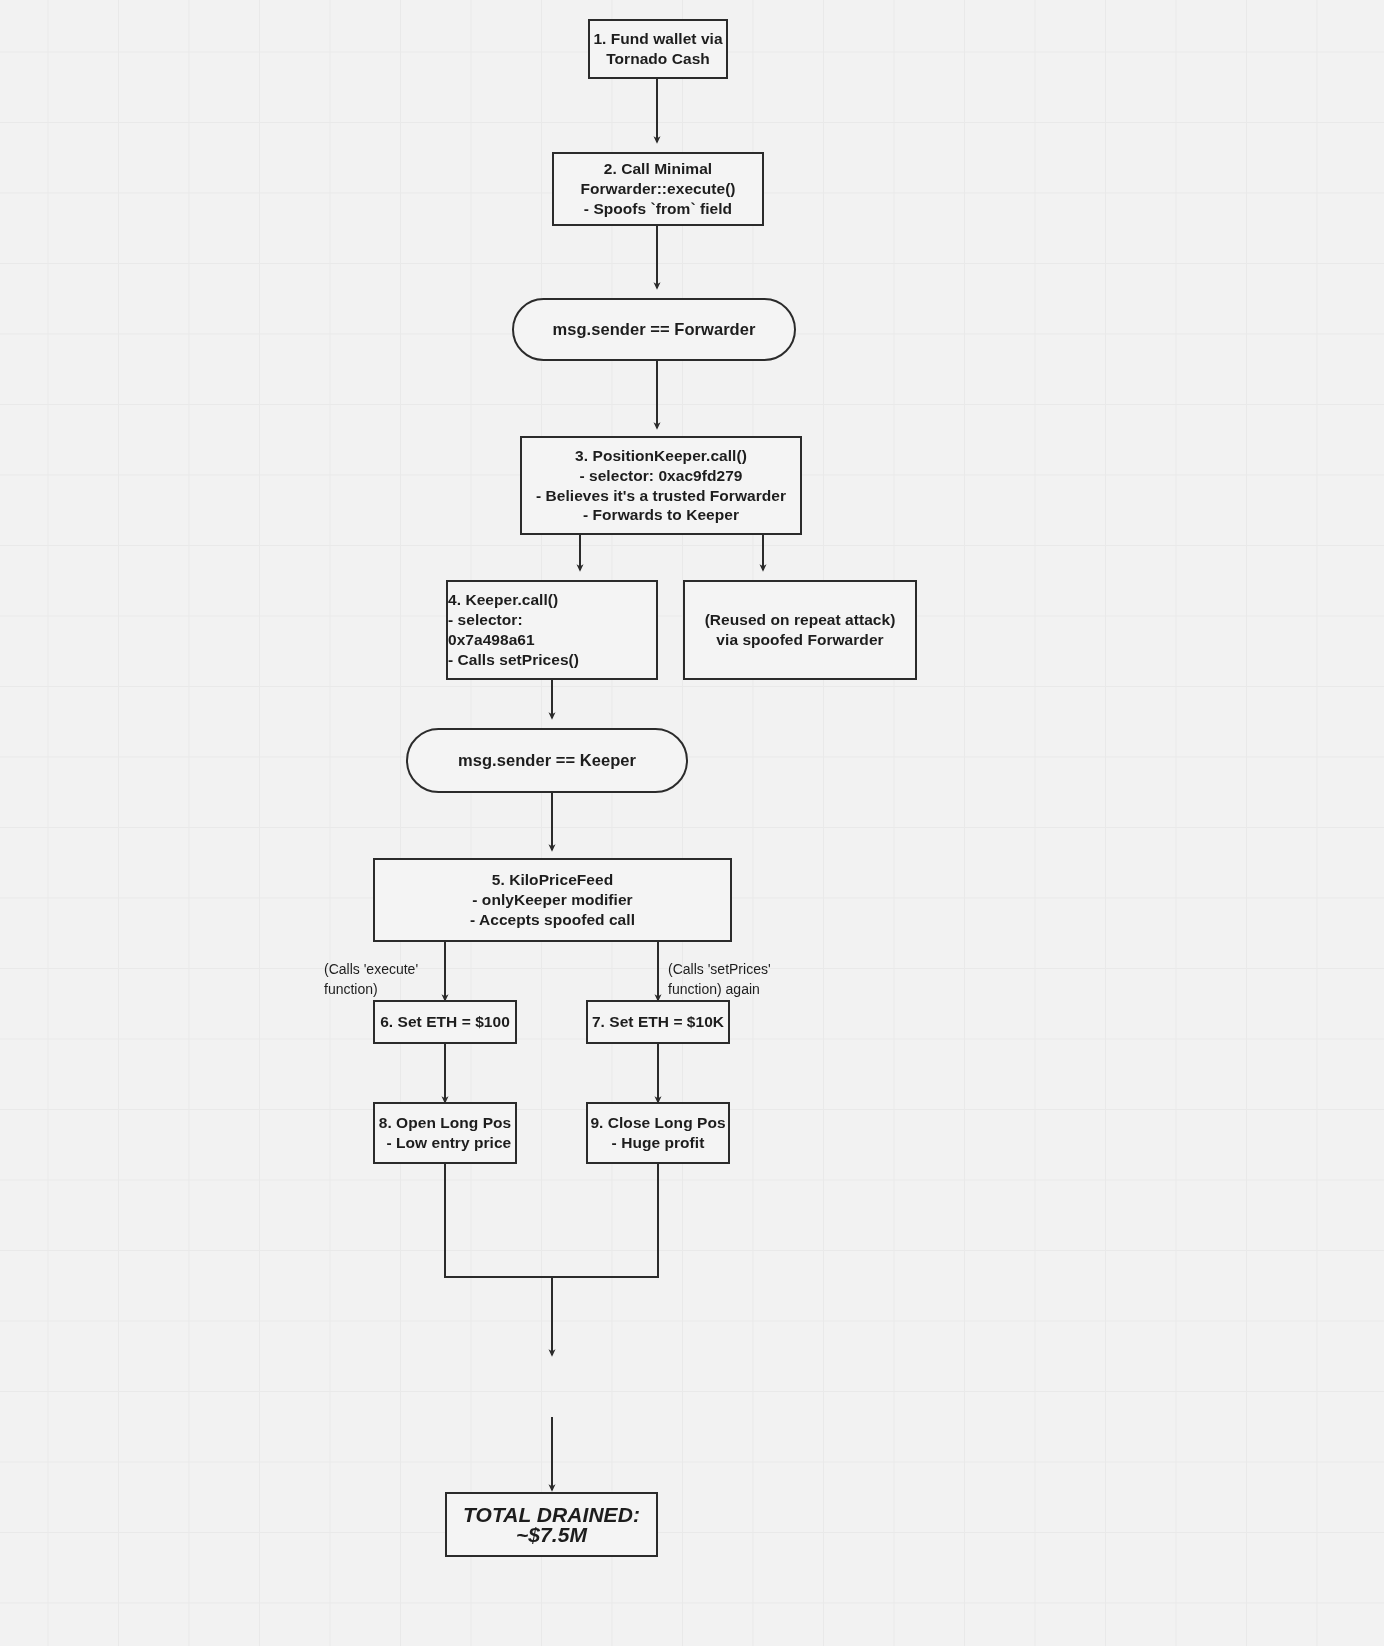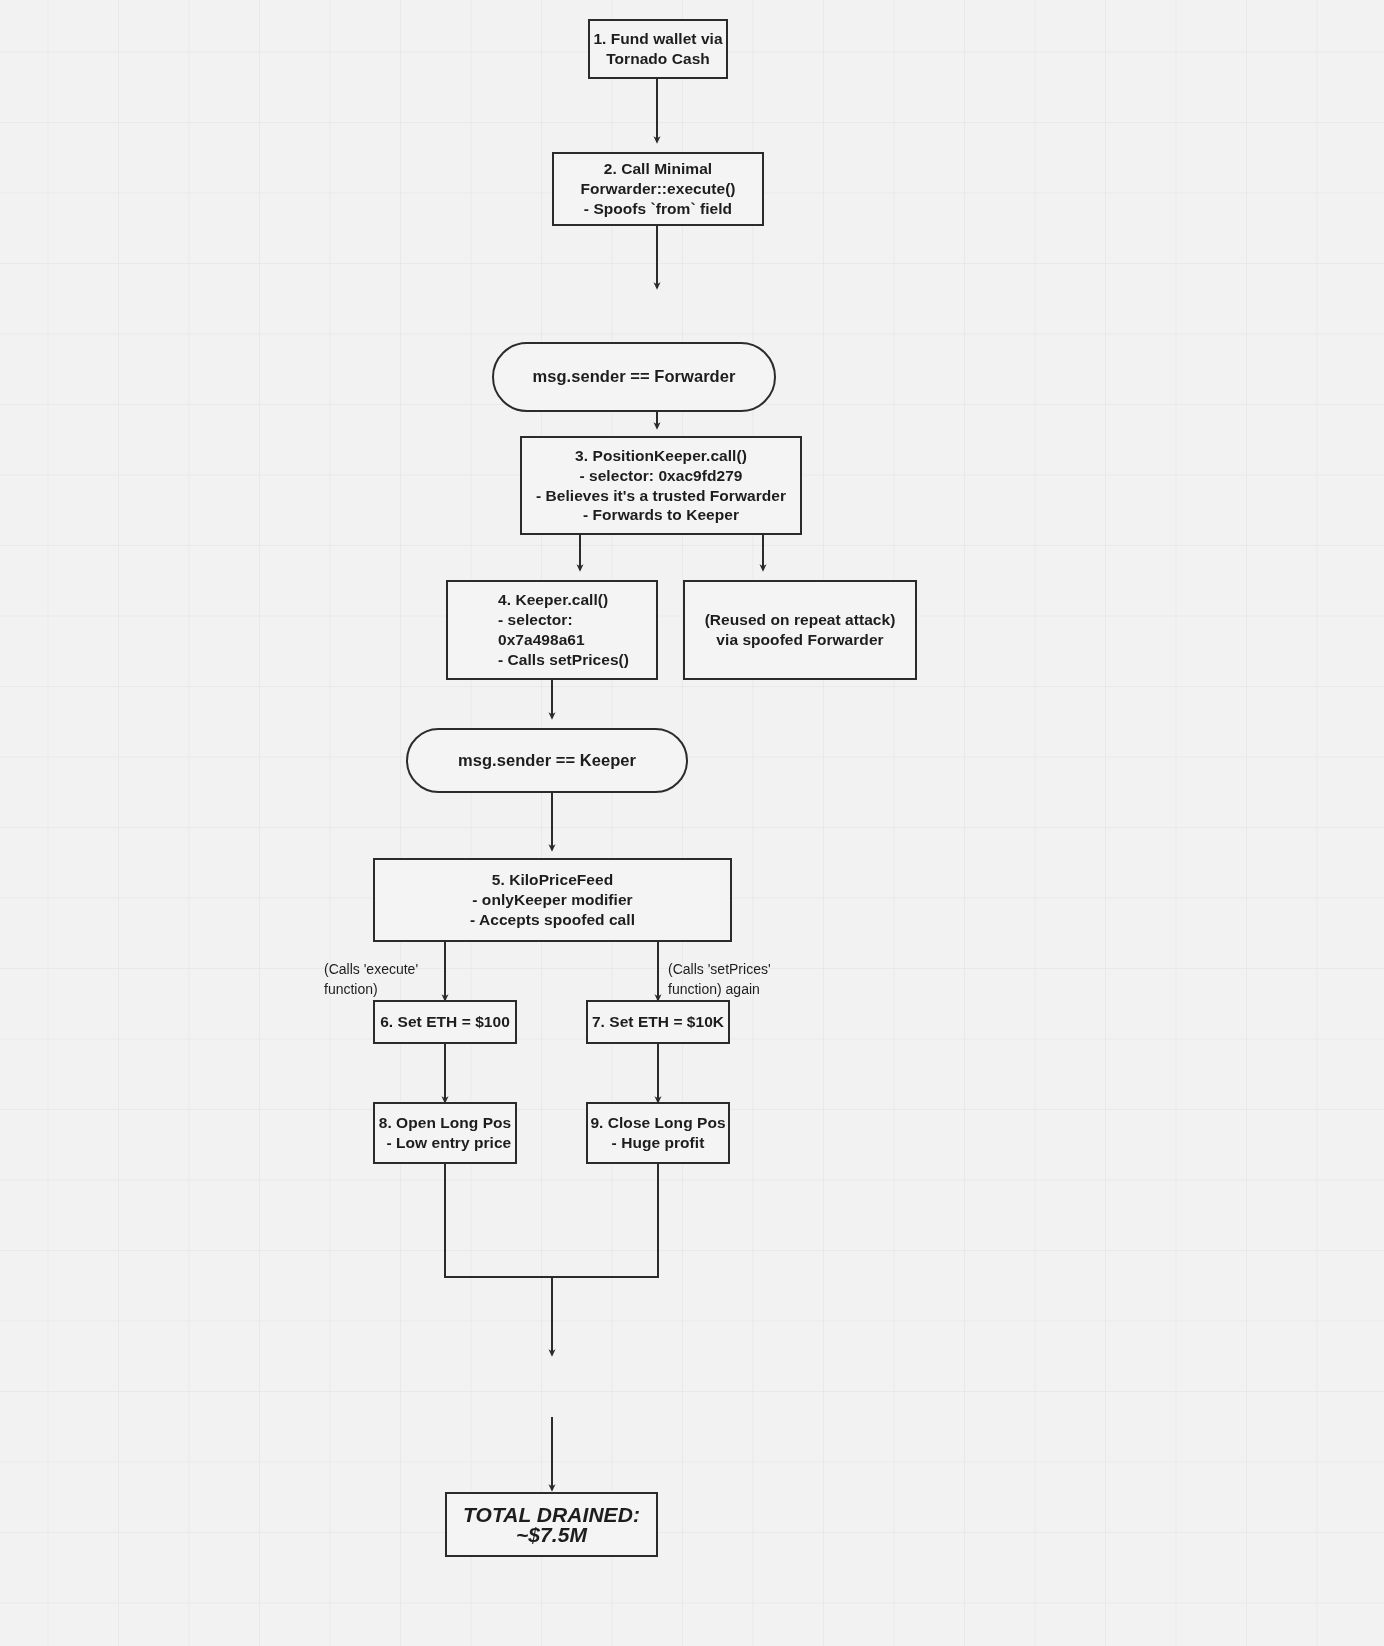--- a/index.html
+++ b/index.html
@@ -104,28 +104,28 @@
     </g>
   </svg>
 
   <div class="node" style="left:588px; top:19px; width:140px; height:60px;">1. Fund wallet via
 Tornado Cash</div>
 
   <div class="node" style="left:552px; top:152px; width:212px; height:74px;">2. Call Minimal
 Forwarder::execute()
 - Spoofs `from` field</div>
 
-  <div class="node pill" style="left:492px; top:298px; width:284px; height:70px;margin-top:44px;">msg.sender == Forwarder</div>
+  <div class="node pill" style="left:512px; top:298px; width:284px; height:63px;">msg.sender == Forwarder</div>
 
   <div class="node" style="left:520px; top:436px; width:282px; height:99px;">3. PositionKeeper.call()
 - selector: 0xac9fd279
 - Believes it's a trusted Forwarder
 - Forwards to Keeper</div>
 
-  <div class="node" style="left:446px; top:580px; width:212px; height:100px; justify-content:flex-start; padding-left:50px; text-align:left;">4. Keeper.call()
+  <div class="node" style="left:446px; top:580px; width:212px; height:100px; justify-content:flex-start; text-align:left;">4. Keeper.call()
 - selector:
 0x7a498a61
 - Calls setPrices()</div>
 
   <div class="node pill" style="left:406px; top:728px; width:282px; height:65px;">msg.sender == Keeper</div>
 
   <div class="node" style="left:683px; top:580px; width:234px; height:100px;">(Reused on repeat attack)
 via spoofed Forwarder</div>
 
   <div class="node" style="left:373px; top:858px; width:359px; height:84px;">5. KiloPriceFeed

